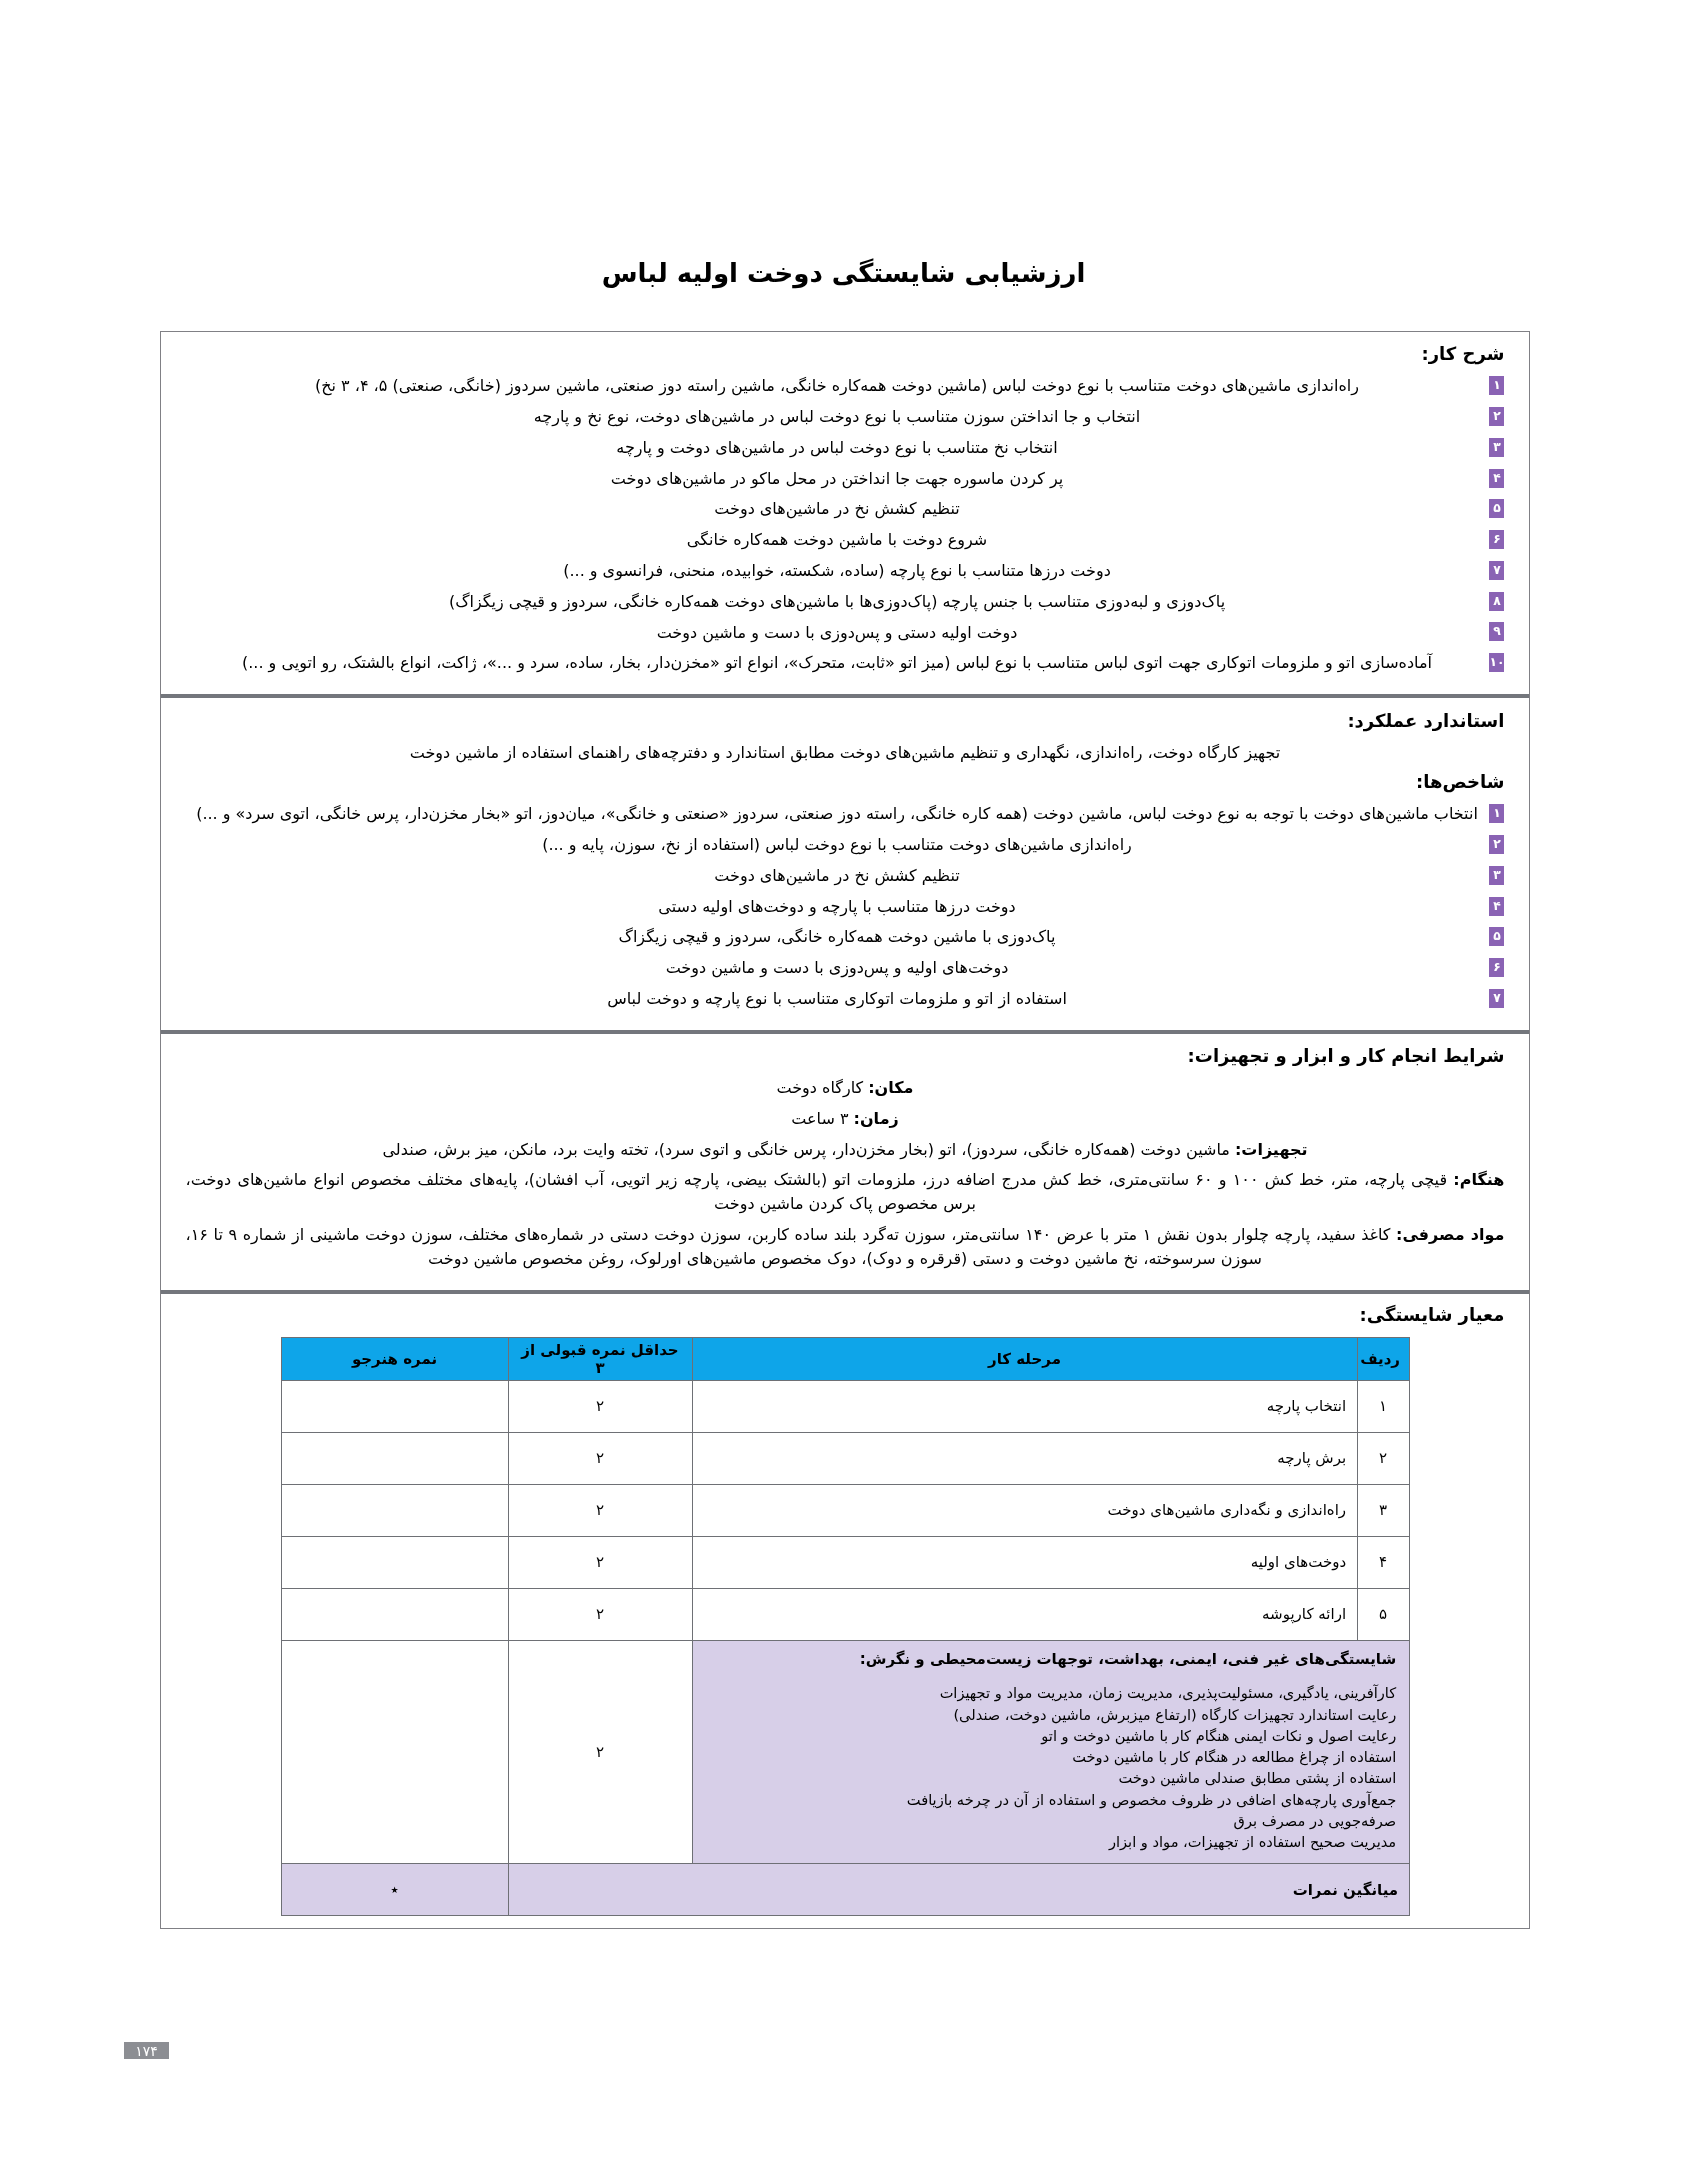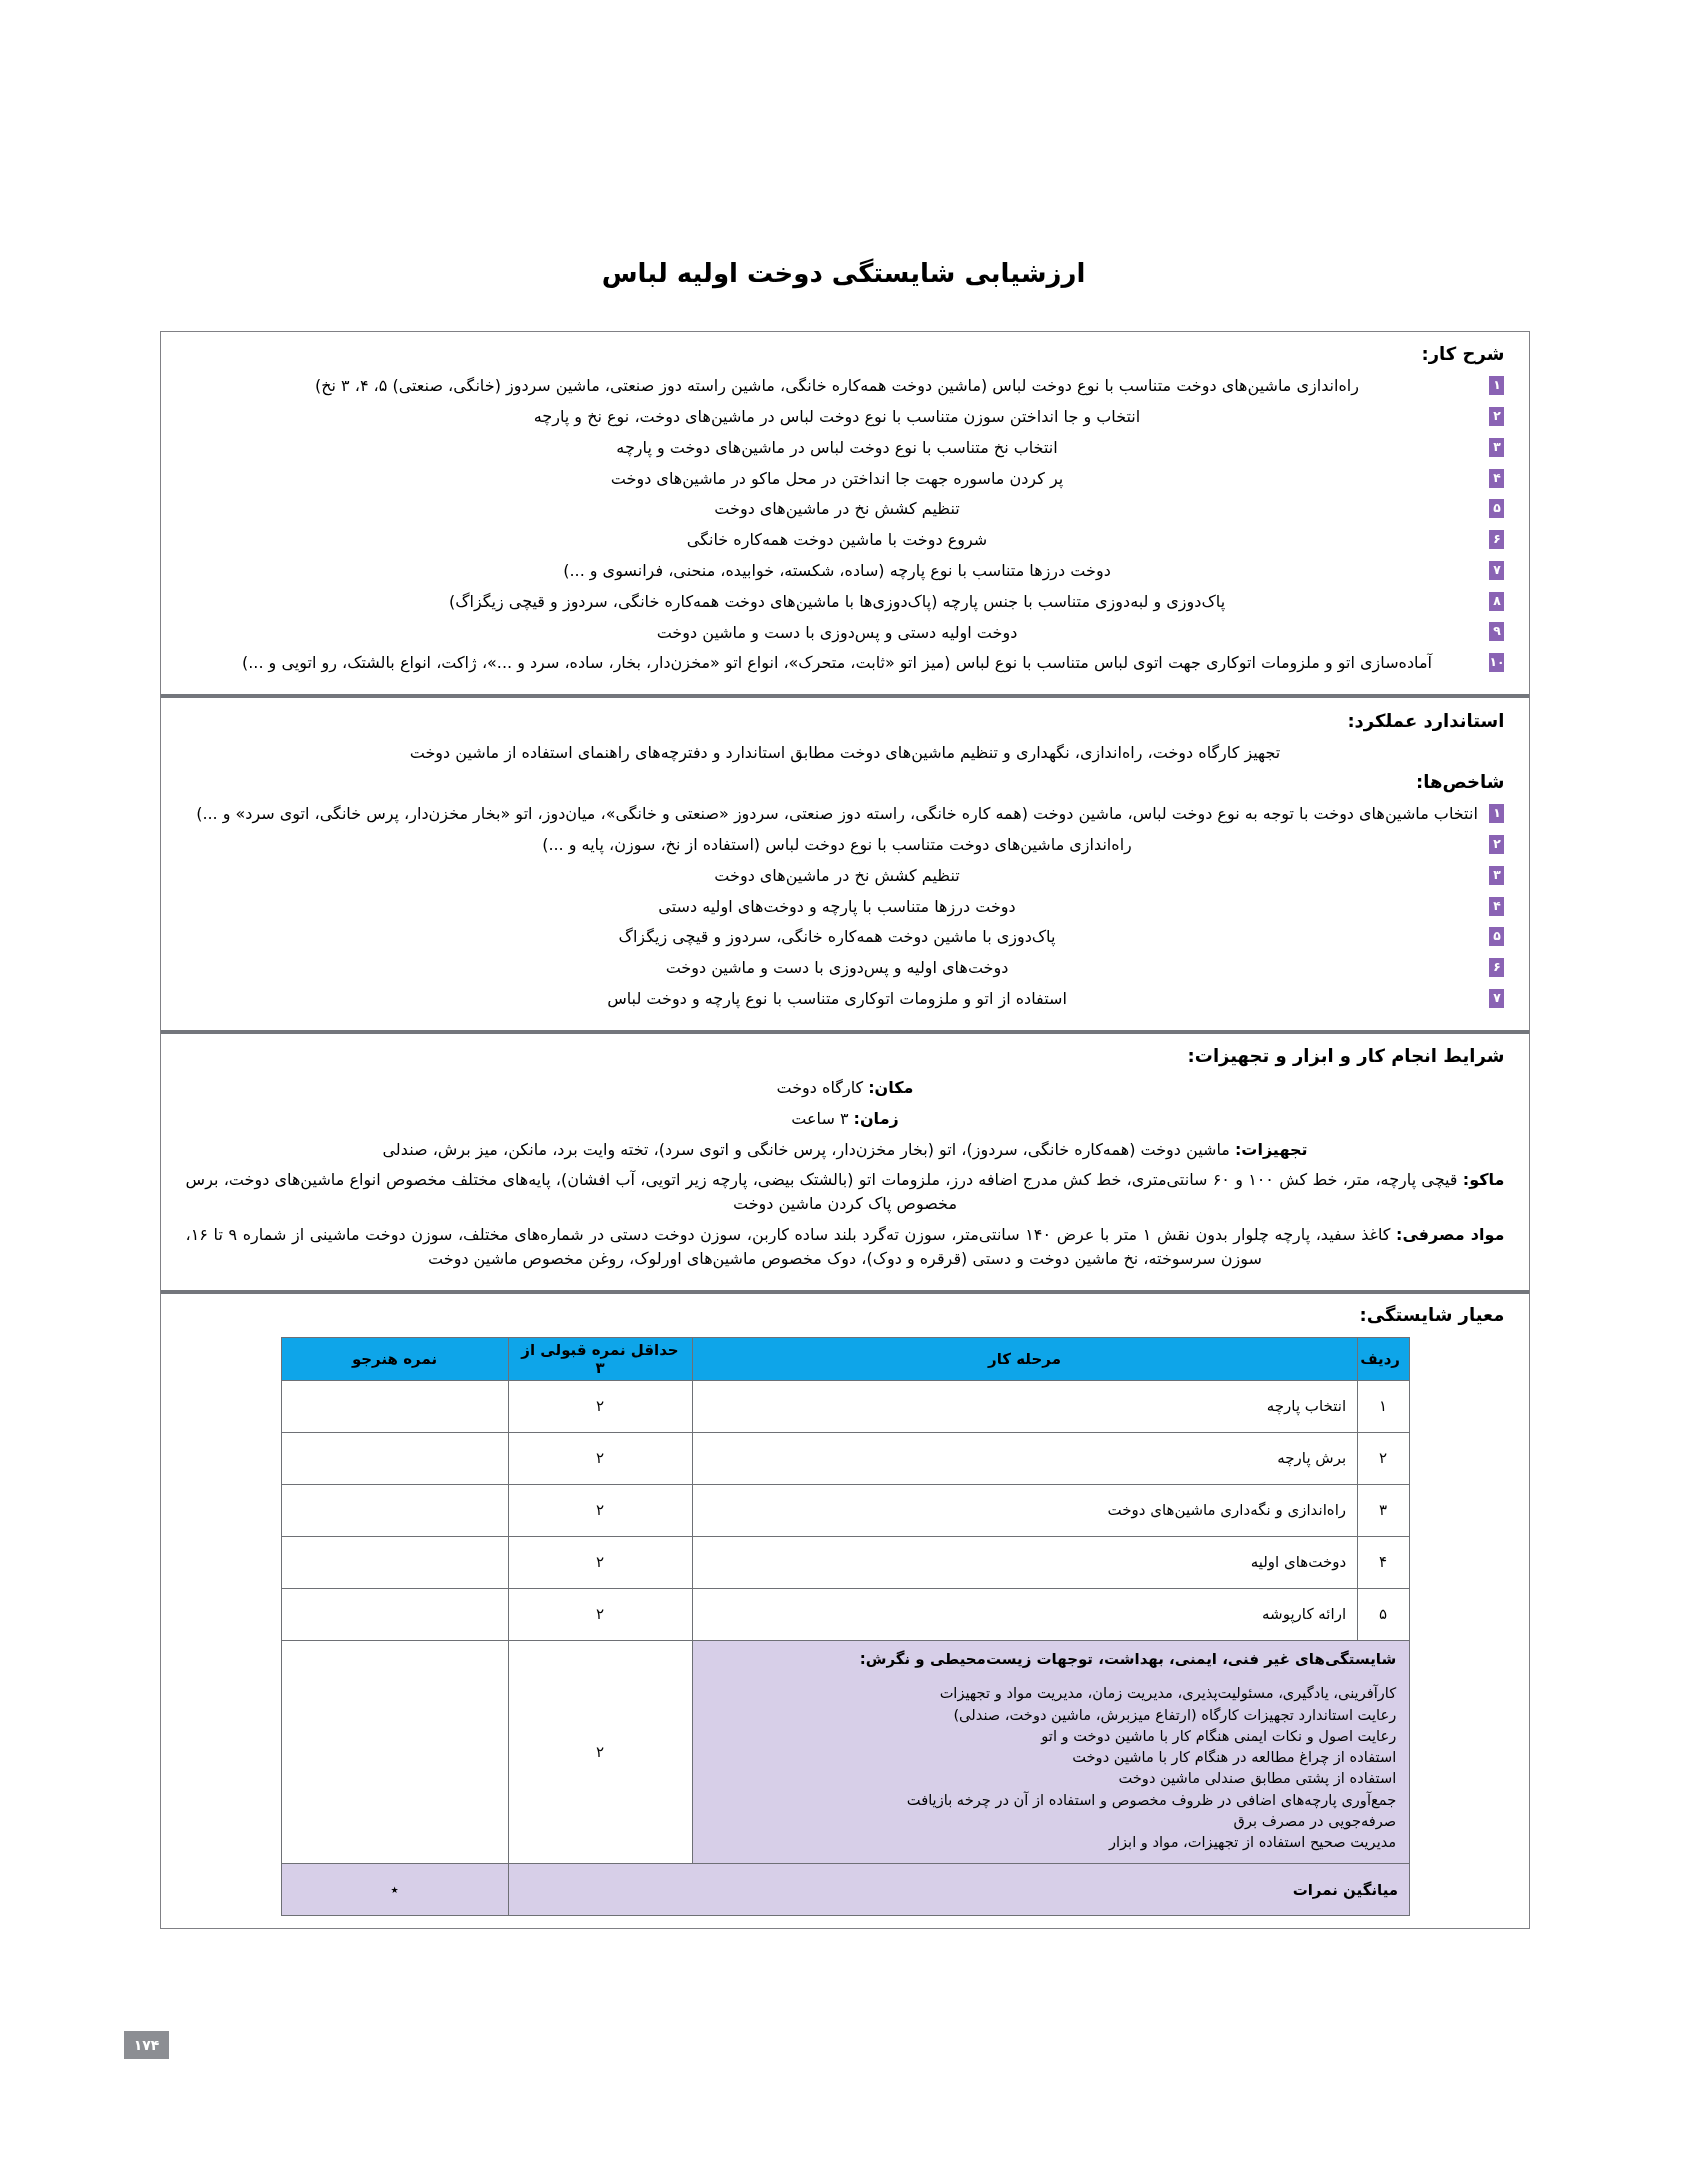--- a/index.html
+++ b/index.html
@@ -184,25 +184,25 @@
     margin: 16px 0 7.6px 0;
     line-height: 1.4;
   }
 
   
   .page-num {
     position: absolute;
     left: 124px;
     bottom: 124px;
     width: 45px;
-    height: 28px;
+    height: 17px;
     background: #8c8e93;
     color: #ffffff;
     font-size: 14px;
-    font-weight: bold;
+    font-weight: normal;
     display: flex;
     align-items: center;
     justify-content: center;
   }
 </style>
 </head>
 <body>
 
 <div class="page">
 
@@ -302,21 +302,21 @@
 
       <div class="para center">
         <b>زمان:</b><span> ۳ ساعت</span>
       </div>
 
       <div class="para center">
         <b>تجهیزات:</b><span> ماشین دوخت (همه‌کاره خانگی، سردوز)، اتو (بخار مخزن‌دار، پرس خانگی و اتوی سرد)، تخته وایت برد، مانکن، میز برش، صندلی</span>
       </div>
 
       <div class="para">
-        <b>ماکو:</b><span> قیچی پارچه، متر، خط کش ۱۰۰ و ۶۰ سانتی‌متری، خط کش مدرج اضافه درز، ملزومات اتو (بالشتک بیضی، پارچه زیر اتویی، آب افشان)، پایه‌های مختلف مخصوص انواع ماشین‌های دوخت، برس مخصوص پاک کردن ماشین دوخت</span>
+        <b>هنگام:</b><span> قیچی پارچه، متر، خط کش ۱۰۰ و ۶۰ سانتی‌متری، خط کش مدرج اضافه درز، ملزومات اتو (بالشتک بیضی، پارچه زیر اتویی، آب افشان)، پایه‌های مختلف مخصوص انواع ماشین‌های دوخت، برس مخصوص پاک کردن ماشین دوخت</span>
       </div>
 
       <div class="para">
         <b>مواد مصرفی:</b><span> کاغذ سفید، پارچه چلوار بدون نقش ۱ متر با عرض ۱۴۰ سانتی‌متر، سوزن ته‌گرد بلند ساده کاربن، سوزن دوخت دستی در شماره‌های مختلف، سوزن دوخت ماشینی از شماره ۹ تا ۱۶، سوزن سرسوخته، نخ ماشین دوخت و دستی (قرقره و دوک)، دوک مخصوص ماشین‌های اورلوک، روغن مخصوص ماشین دوخت</span>
       </div>
     </div>
 
     <div class="block">
       <div class="crit-label">معیار شایستگی:</div>
 

